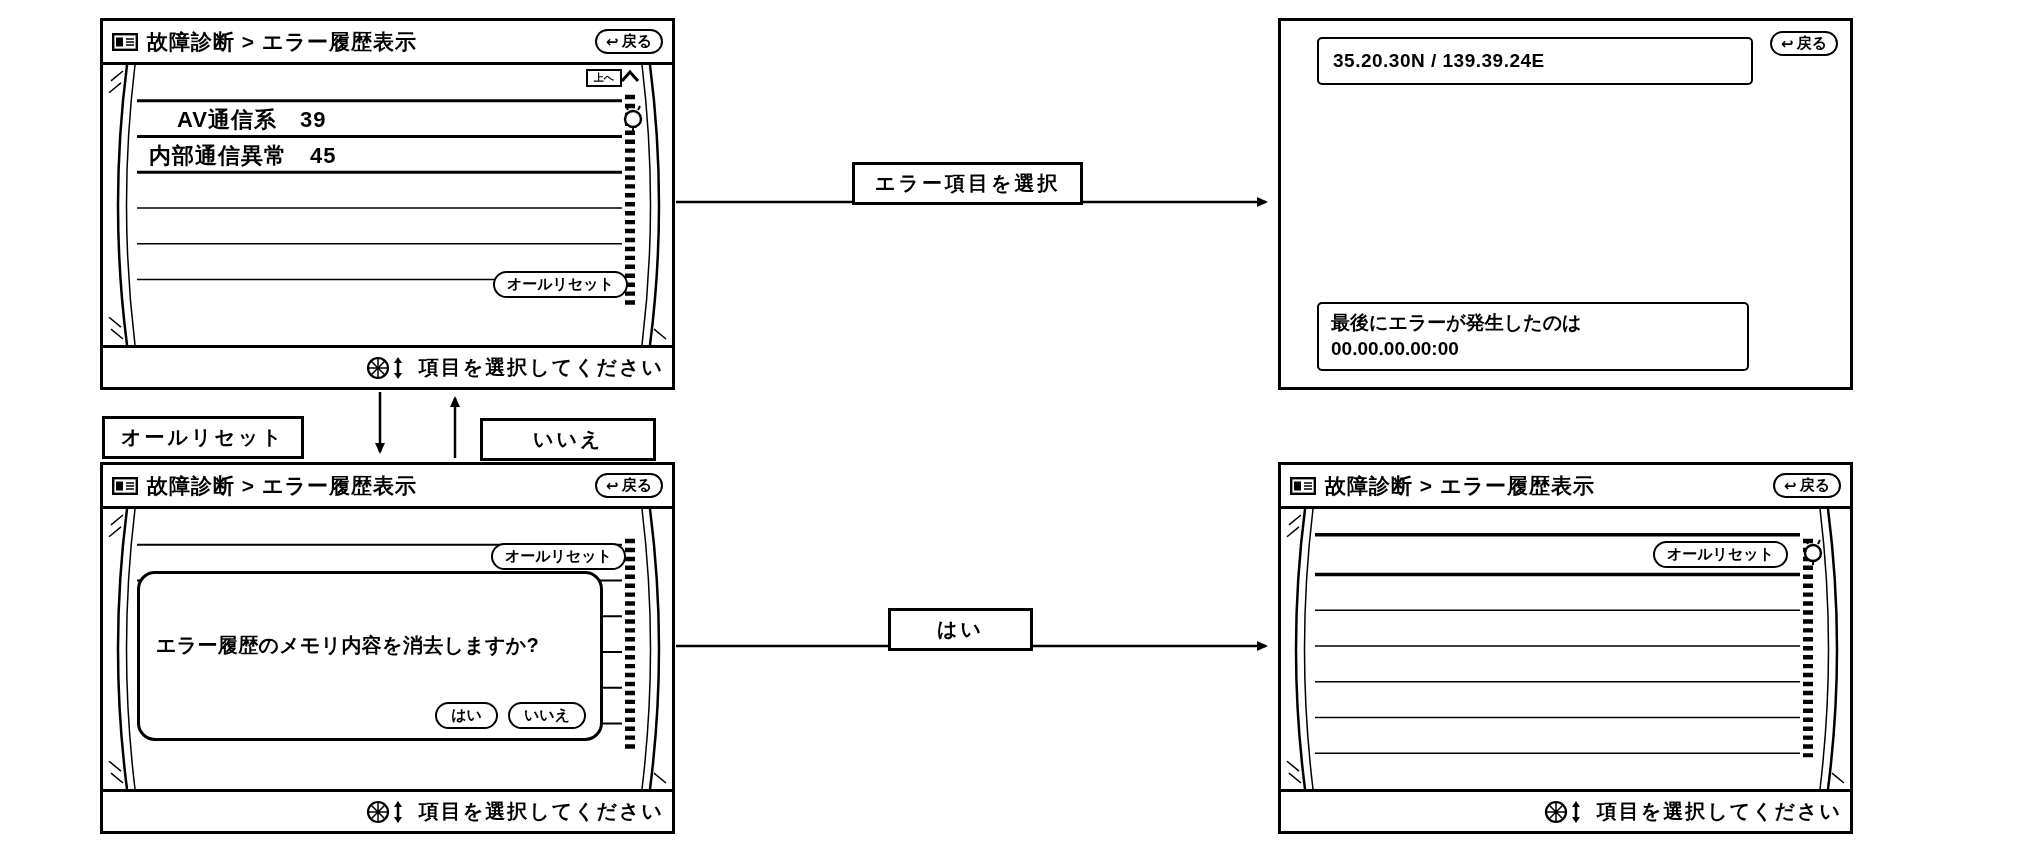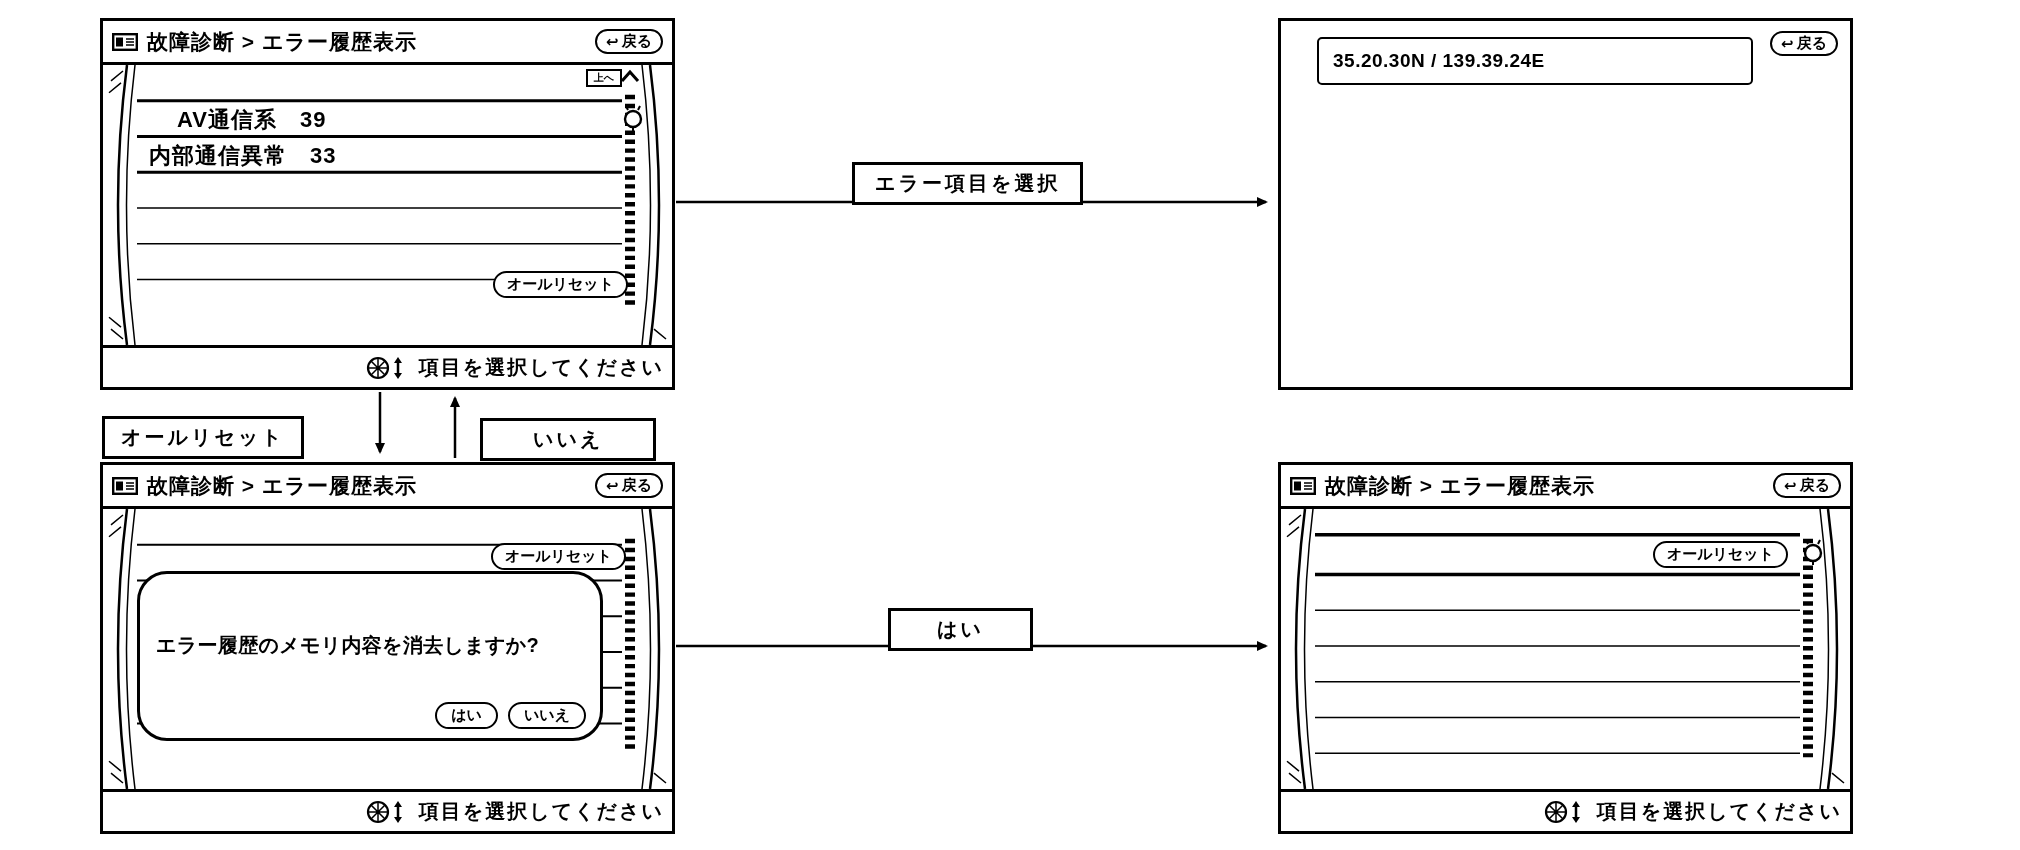--- a/index.html
+++ b/index.html
@@ -24,21 +24,21 @@
   .row-label{position:absolute;left:46px;font-size:22px;font-weight:bold;letter-spacing:1px;white-space:nowrap;}
   .pill{position:absolute;border:2.5px solid #000;border-radius:15px;background:#fff;
         font-size:15px;font-weight:bold;padding:2px 12px;white-space:nowrap;z-index:2;}
   .page{position:absolute;top:242px;left:0;right:0;text-align:center;font-size:20px;font-weight:bold;}
   .knob{position:absolute;z-index:2;}
   .info-box{position:absolute;border:2.5px solid #000;border-radius:5px;background:#fff;box-sizing:border-box;}
   .coord-box{left:36px;top:16px;width:436px;height:48px;display:flex;align-items:center;
              padding:0 14px;font-size:19px;font-weight:600;letter-spacing:.5px;}
   .last-box{left:36px;bottom:16px;width:432px;padding:6px 12px;font-size:19px;font-weight:600;line-height:1.4;}
   .dialog{position:absolute;left:34px;top:62px;width:460px;height:164px;border:3px solid #000;
-          border-radius:30px;background:#fff;z-index:3;}
+          border-radius:18px;background:#fff;z-index:3;}
   .dialog-msg{position:absolute;left:16px;top:58px;font-size:20px;font-weight:600;letter-spacing:.3px;white-space:nowrap;}
   .dialog-btns{position:absolute;right:14px;bottom:9px;display:flex;gap:10px;}
   .dialog-btn{border:2.5px solid #000;border-radius:15px;background:#fff;font-size:15px;
               font-weight:bold;padding:2px 14px;white-space:nowrap;}
   .flow-label{position:absolute;border:3px solid #000;background:#fff;font-size:20px;font-weight:bold;
               letter-spacing:3px;padding:5px 20px;white-space:nowrap;z-index:6;margin-top:16px;}
   .arrows{position:absolute;left:0;top:0;z-index:4;pointer-events:none;}
 </style>
 </head>
 <body>
@@ -69,21 +69,21 @@
         <path d="M34 36 H519 M34 72 H519 M34 108 H519" stroke-width="3"></path>
         <path d="M34 144 H519 M34 180 H519 M34 216 H519" stroke-width="1.5"></path>
       </g>
     </svg>
     <span class="up-btn">上へ</span>
     <div class="row-label" style="top:40px;margin-left:28px;">AV通信系　39</div>
     <svg class="knob" style="top:40px;right:28px;" width="22" height="26" viewBox="0 0 22 26">
       <path d="M6 5 L4 1 M16 5 L18 1 M11 22 V26" stroke="#000" stroke-width="2" fill="none"></path>
       <circle cx="11" cy="14" r="8" fill="#fff" stroke="#000" stroke-width="2.4"></circle>
     </svg>
-    <div class="row-label" style="top:76px;">内部通信異常　33</div>
+    <div class="row-label" style="top:76px;">内部通信異常　45</div>
     <span class="pill" style="top:206px;right:44px;">オールリセット</span>
   </div>
   <div class="statusbar">
     <svg width="46" height="26" viewBox="0 0 46 26">
       <circle cx="13" cy="13" r="10" fill="none" stroke="#000" stroke-width="2.2"></circle>
       <path d="M13 3 V23 M3 13 H23 M6 6 L20 20 M20 6 L6 20" stroke="#000" stroke-width="1.5" fill="none"></path>
       <path d="M33 7 V19" stroke="#000" stroke-width="2.5" fill="none"></path>
       <path d="M29 8 L33 2 L37 8 Z" fill="#000"></path>
       <path d="M29 18 L33 24 L37 18 Z" fill="#000"></path>
     </svg>
@@ -91,20 +91,24 @@
   </div>
 </div>
 
 <div class="screen plain" style="left:1278px;top:18px;">
   <span class="back-pill">
     <span class="back-arrow">↩</span>
     <span>戻る</span>
   </span>
   <div class="info-box coord-box">
     <span>35.20.30N / 139.39.24E</span>
+  </div>
+  <div class="info-box last-box">
+    <div>最後にエラーが発生したのは</div>
+    <div>00.00.00.00:00</div>
   </div>
 </div>
 
 <div class="screen" style="left:100px;top:462px;">
   <div class="titlebar">
     <svg width="26" height="18" viewBox="0 0 26 18">
       <rect x="1.2" y="1.2" width="23.6" height="15.6" fill="none" stroke="#000" stroke-width="2.4"></rect>
       <rect x="4" y="4.5" width="7" height="9" fill="#000"></rect>
       <path d="M14 6 H22 M14 9 H22 M14 12 H22" stroke="#000" stroke-width="1.6" fill="none"></path>
     </svg>

